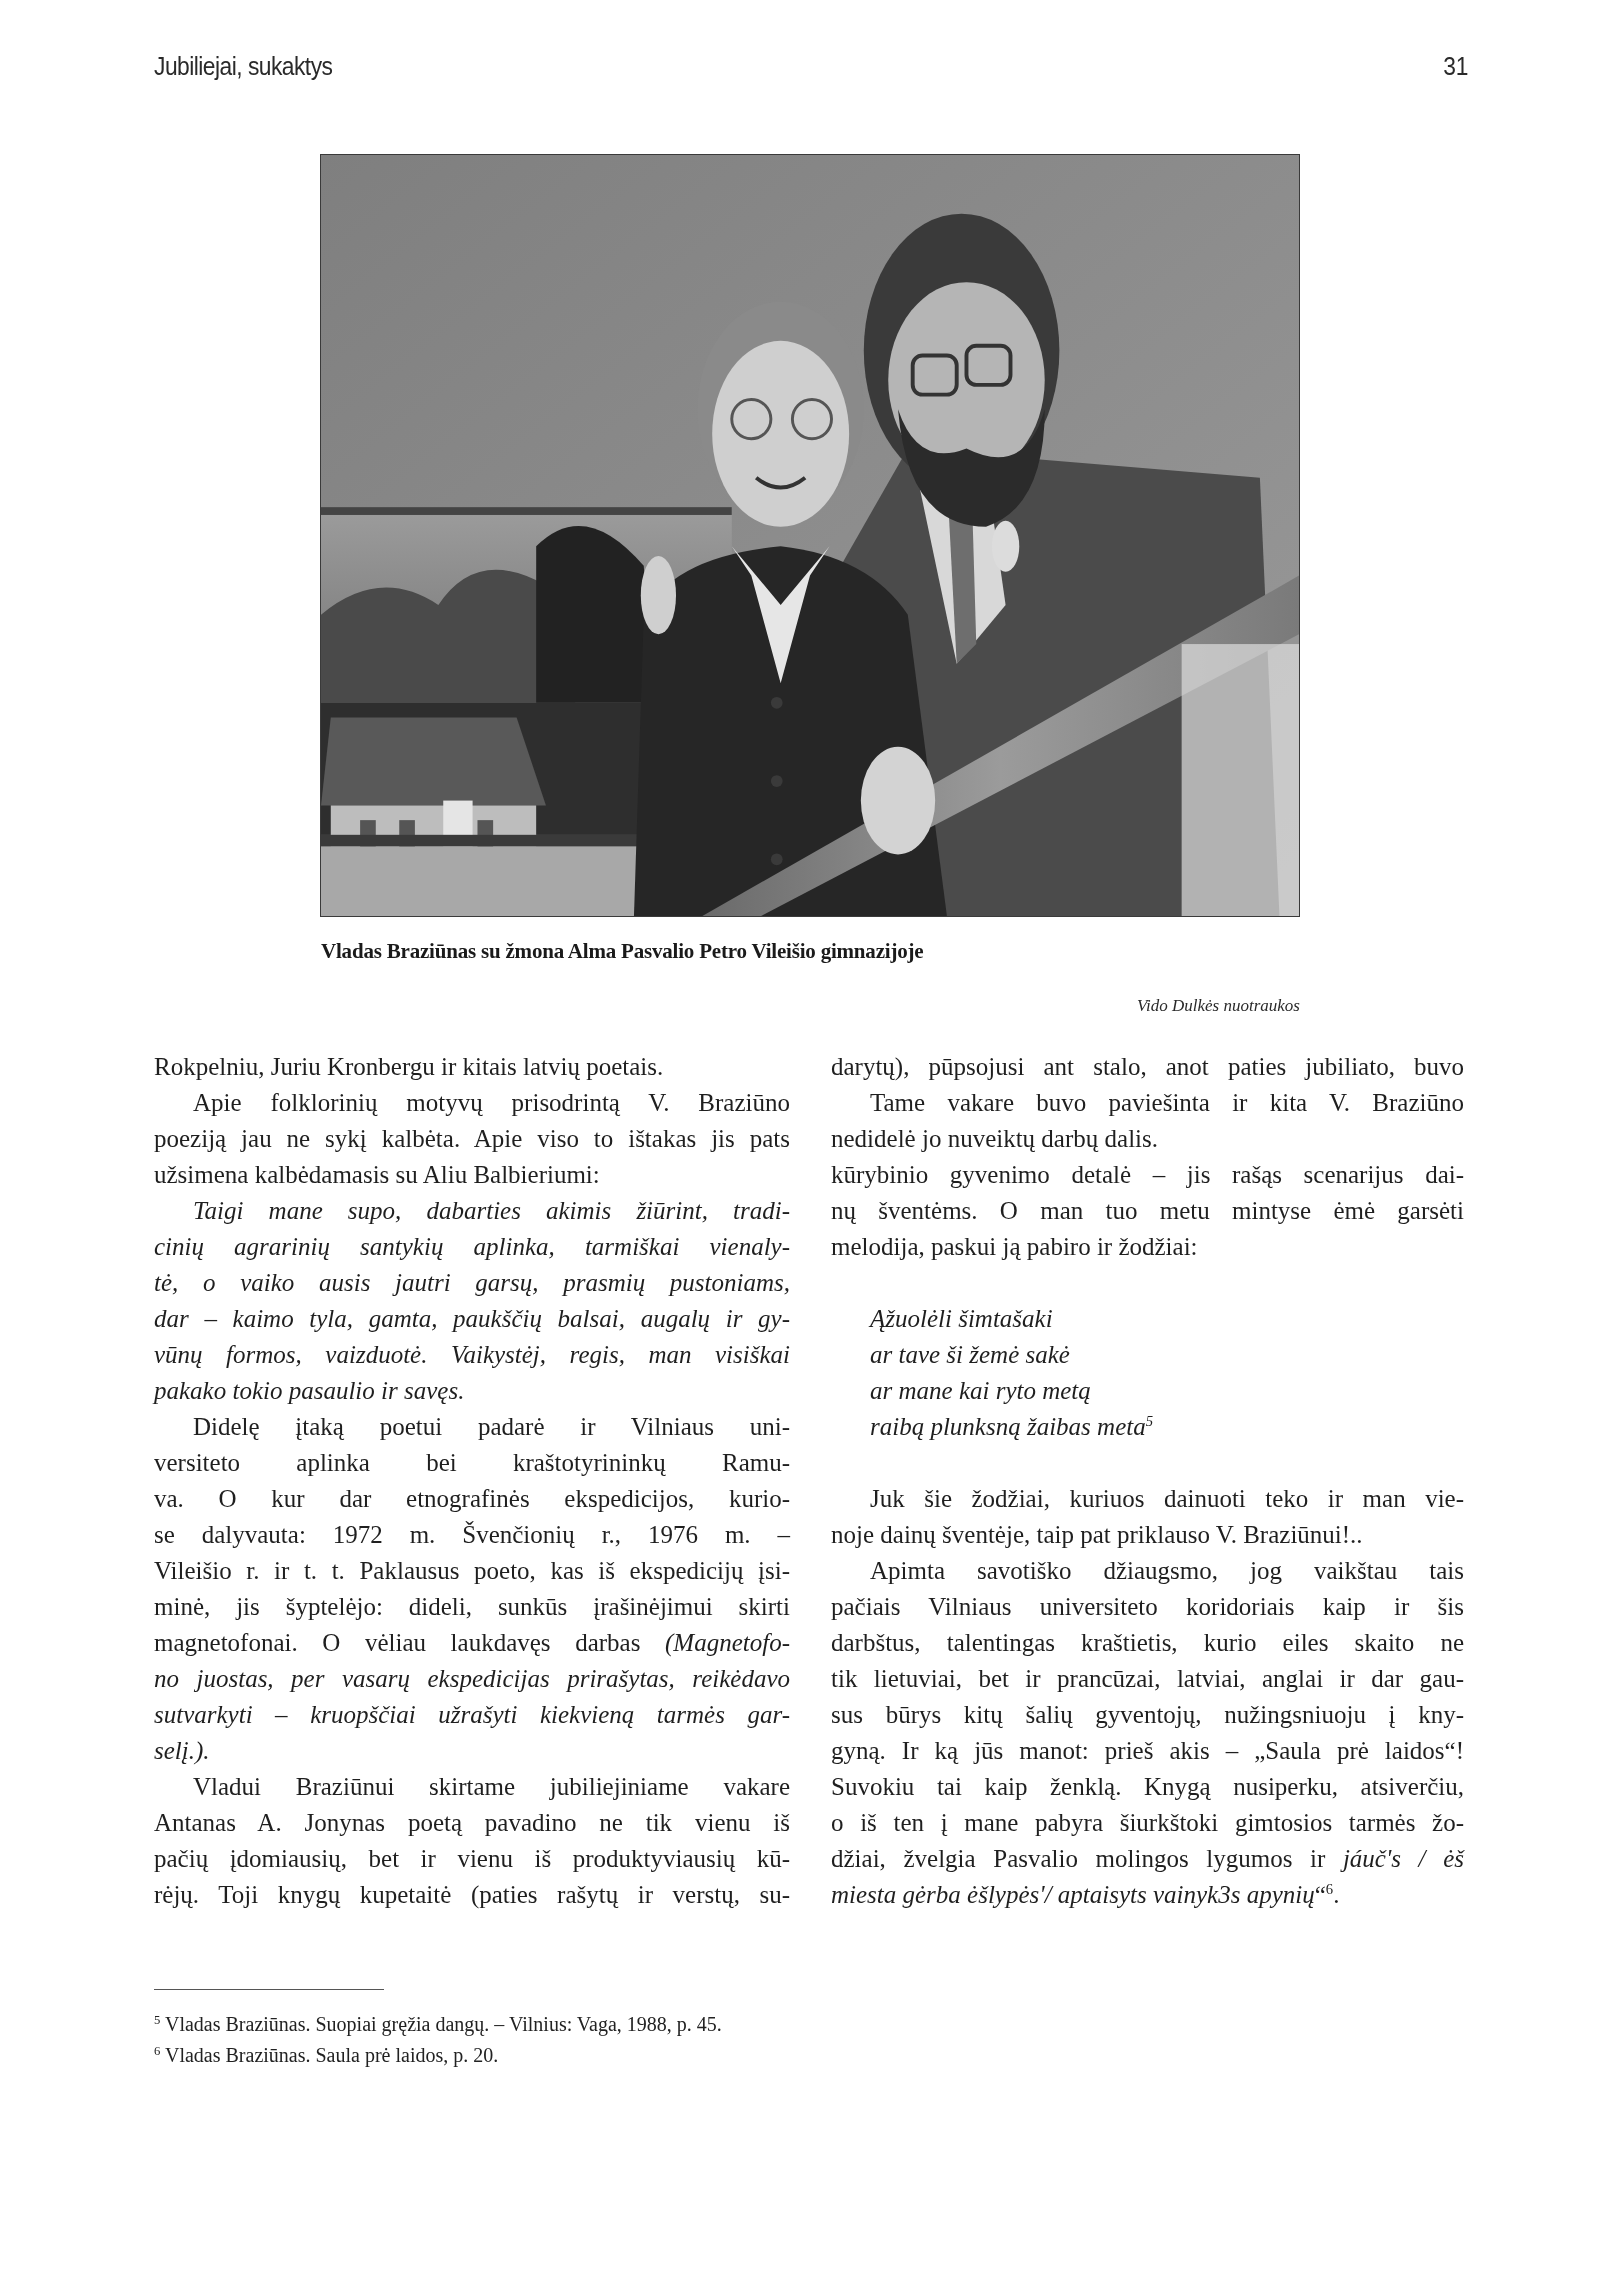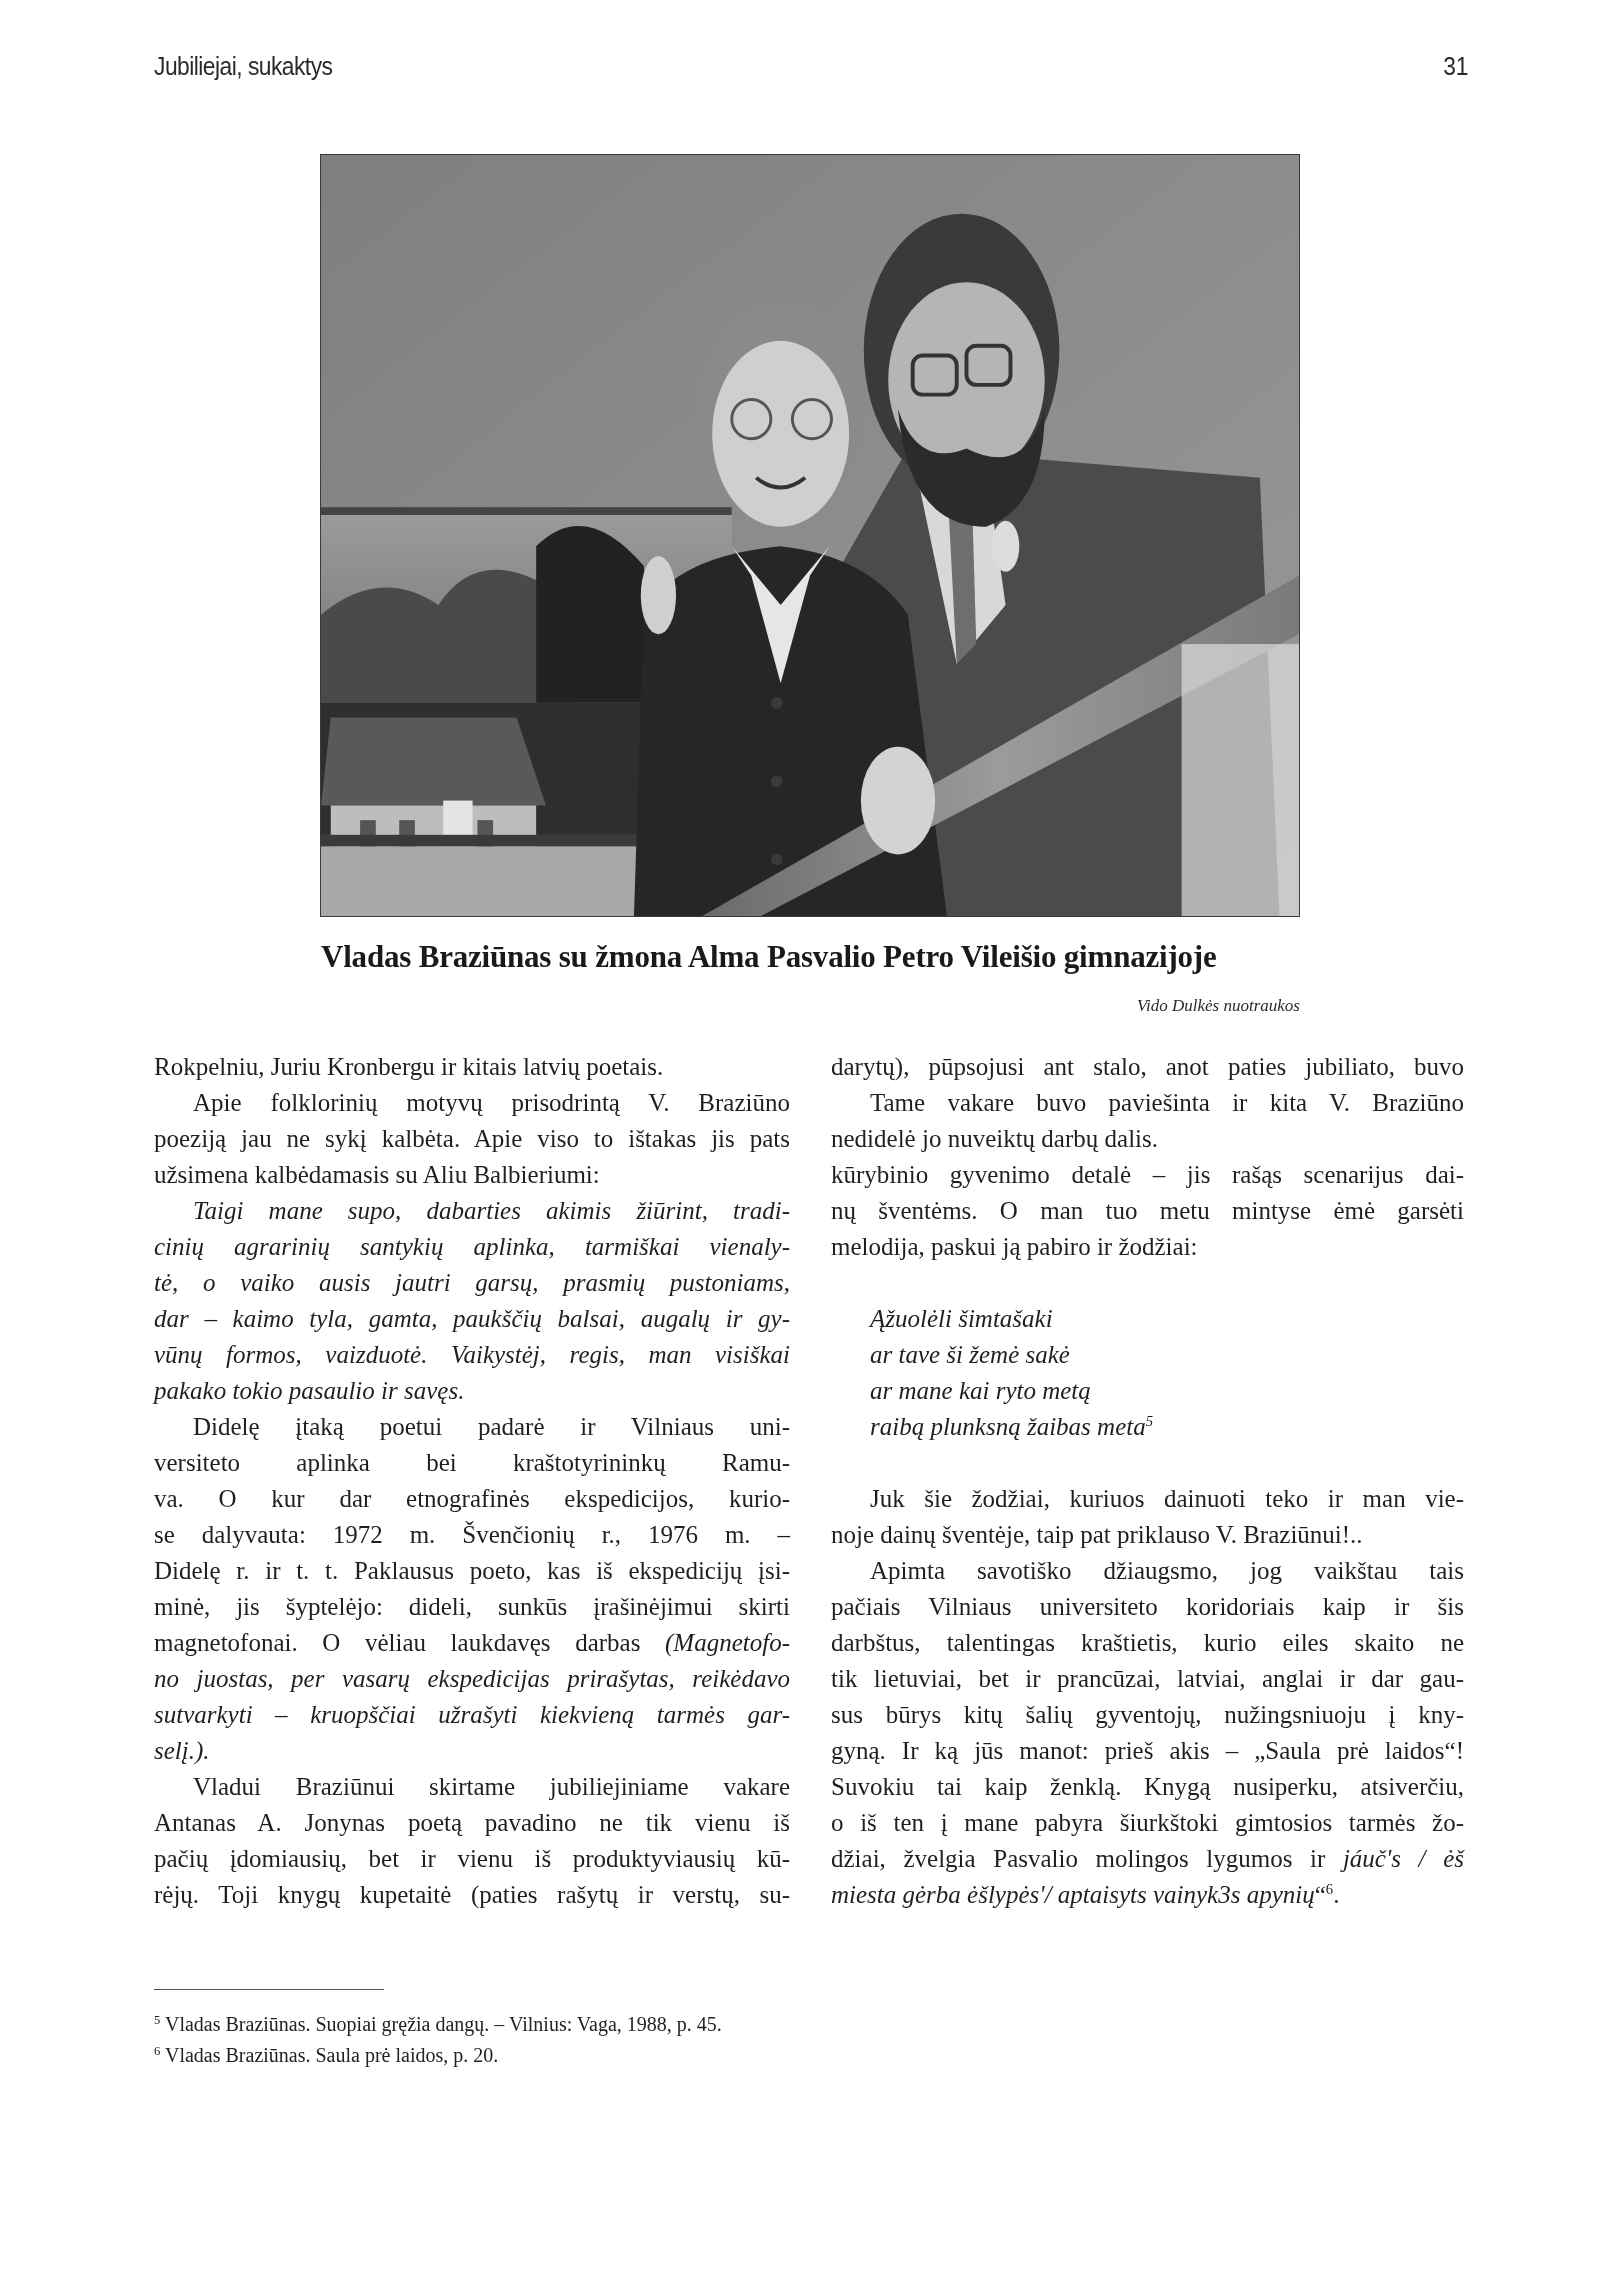--- a/index.html
+++ b/index.html
@@ -7,21 +7,21 @@
          font-family: "Liberation Serif", "DejaVu Serif", serif; color: #1f1f1f; }
   .running-head { position: absolute; top: 51px; left: 154px; font-family: "Liberation Sans", "DejaVu Sans", sans-serif;
                   font-size: 26.5px; letter-spacing: -0.6px; transform: scaleX(0.86); transform-origin: left top; color: #2a2a2a; }
   .page-number { position: absolute; top: 51px; right: 153px; font-family: "Liberation Sans", "DejaVu Sans", sans-serif;
                  font-size: 26.5px; transform: scaleX(0.86); transform-origin: right top; color: #2a2a2a; }
 
   .photo { position: absolute; left: 320px; top: 154px; width: 980px; height: 763px;
            border: 1px solid #3a3a3a; box-sizing: border-box; overflow: hidden; background: #8a8a8a; }
   .photo svg { display: block; width: 100%; height: 100%; }
 
-  .caption { position: absolute; top: 939px; left: 321px; font-size: 31px; font-weight: bold; letter-spacing: -0.2px; color: #1a1a1a; }
+  .caption { position: absolute; top: 939px; left: 321px; font-size: 21px; font-weight: bold; letter-spacing: -0.2px; color: #1a1a1a; }
   .credit { position: absolute; top: 996px; right: 321px; font-size: 17px; font-style: italic; color: #2a2a2a; }
 
   .col { position: absolute; top: 1049px; font-size: 25px; line-height: 36px; }
   .col.left { left: 154px; width: 636px; }
   .col.right { left: 831px; width: 633px; }
   .ln { display: block; white-space: nowrap; text-align: justify; text-align-last: justify; height: 36px; overflow: visible; }
   .ln.last { text-align-last: left; }
   .ln.ind { text-indent: 39px; }
   .it { font-style: italic; }
   .gap { display: block; height: 36px; }
@@ -114,21 +114,21 @@
   <span class="ln ind it">Taigi mane supo, dabarties akimis žiūrint, tradi-</span>
   <span class="ln it">cinių agrarinių santykių aplinka, tarmiškai vienaly-</span>
   <span class="ln it">tė, o vaiko ausis jautri garsų, prasmių pustoniams,</span>
   <span class="ln it">dar – kaimo tyla, gamta, paukščių balsai, augalų ir gy-</span>
   <span class="ln it">vūnų formos, vaizduotė. Vaikystėj, regis, man visiškai</span>
   <span class="ln it last">pakako tokio pasaulio ir savęs.</span>
   <span class="ln ind">Didelę įtaką poetui padarė ir Vilniaus uni-</span>
   <span class="ln">versiteto aplinka bei kraštotyrininkų Ramu-</span>
   <span class="ln">va. O kur dar etnografinės ekspedicijos, kurio-</span>
   <span class="ln">se dalyvauta: 1972 m. Švenčionių r., 1976 m. –</span>
-  <span class="ln">Didelę r. ir t. t. Paklausus poeto, kas iš ekspedicijų įsi-</span>
+  <span class="ln">Vileišio r. ir t. t. Paklausus poeto, kas iš ekspedicijų įsi-</span>
   <span class="ln">minė, jis šyptelėjo: dideli, sunkūs  įrašinėjimui skirti</span>
   <span class="ln"><span>magnetofonai. O vėliau laukdavęs darbas </span><span class="it">(Magnetofo-</span></span>
   <span class="ln it">no juostas, per vasarų ekspedicijas prirašytas, reikėdavo</span>
   <span class="ln it">sutvarkyti – kruopščiai užrašyti kiekvieną tarmės gar-</span>
   <span class="ln it last">selį.).</span>
   <span class="ln ind">Vladui Braziūnui skirtame jubiliejiniame vakare</span>
   <span class="ln">Antanas A. Jonynas poetą pavadino ne tik vienu iš</span>
   <span class="ln">pačių įdomiausių, bet ir vienu iš produktyviausių kū-</span>
   <span class="ln">rėjų. Toji knygų kupetaitė (paties rašytų ir verstų, su-</span>
 </div>

